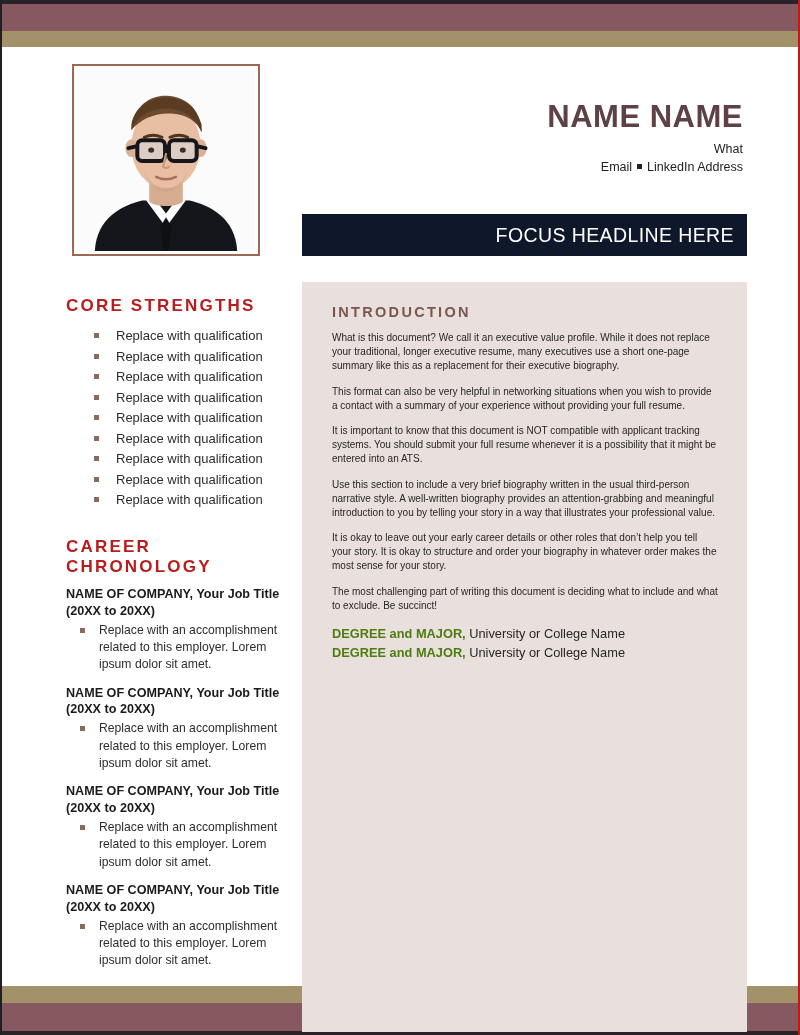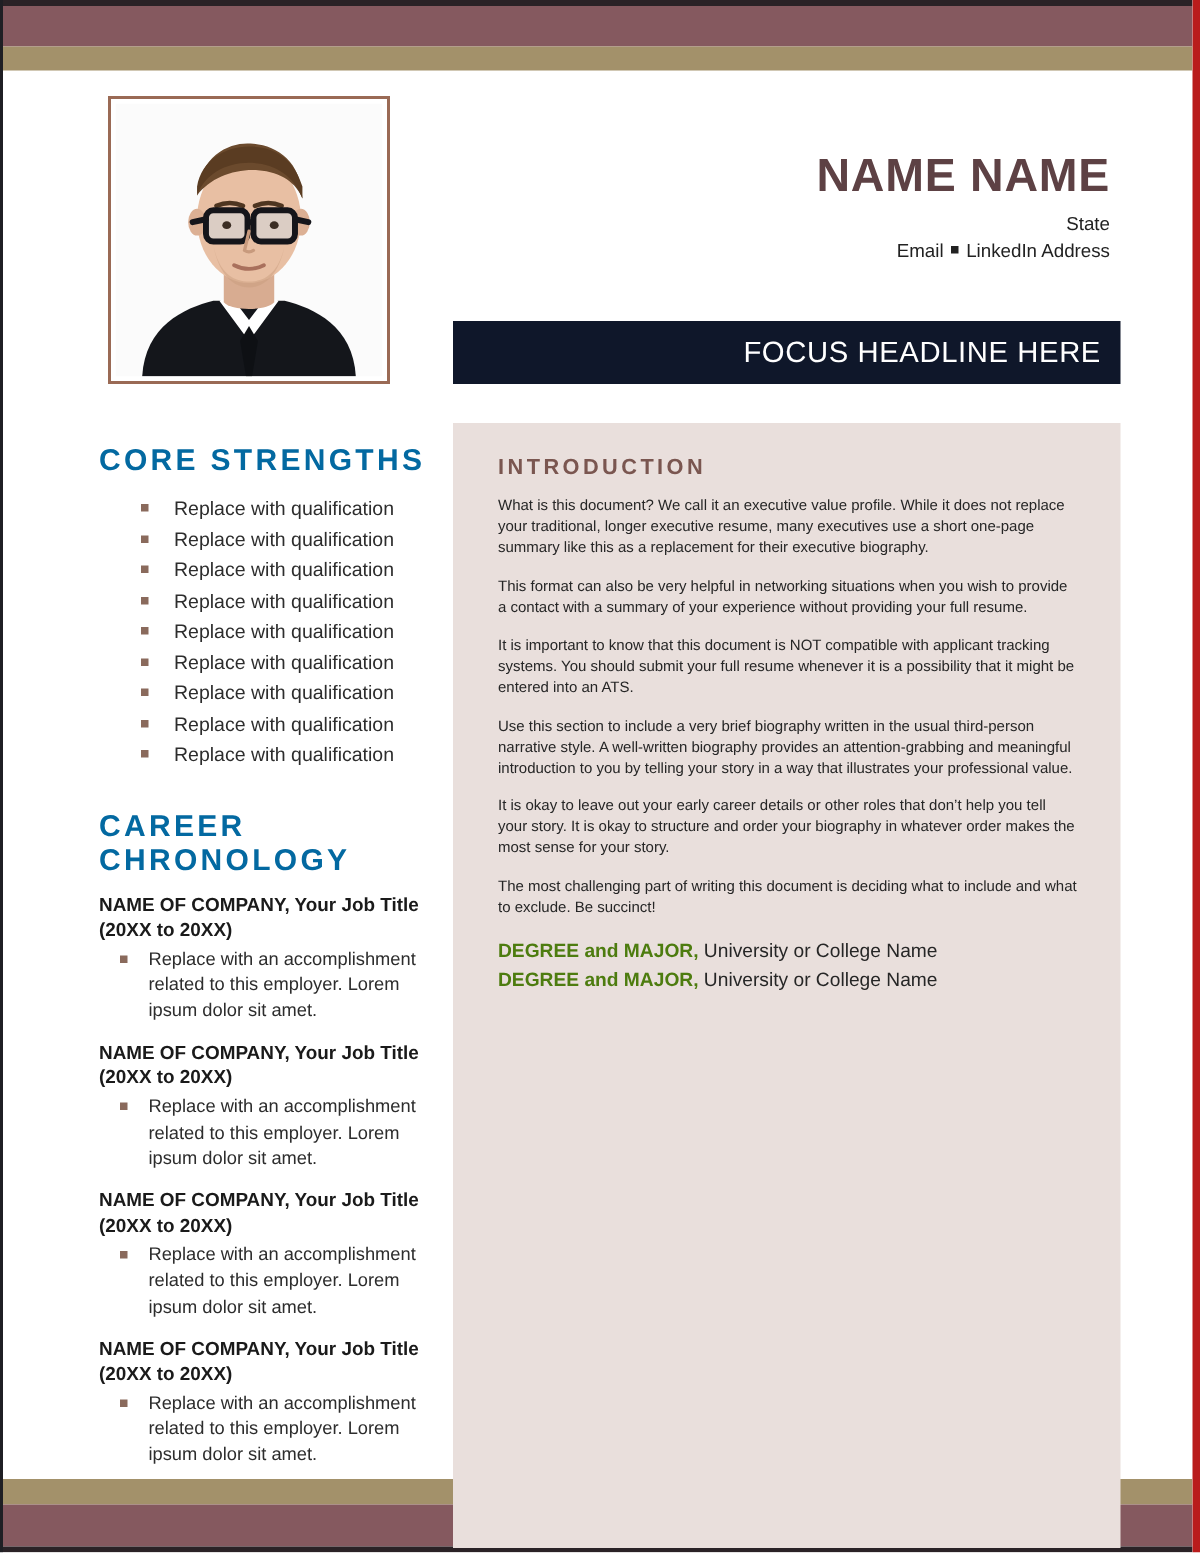--- a/index.html
+++ b/index.html
@@ -13,21 +13,21 @@
     font-family: "Liberation Sans", sans-serif;
     -webkit-font-smoothing: antialiased;
   }
 
   .page {
     position: relative;
     width: 800px;
     height: 1035px;
     box-sizing: border-box;
     border-left: 2px solid #1f1f24;
-    border-right: 5px solid #b91c1c;
+    border-right: 2px solid #b91c1c;
     background: #ffffff;
     overflow: hidden;
   }
 
   
   .band {
     position: absolute;
     left: 0;
     right: 0;
     width: 100%;
@@ -145,24 +145,24 @@
   .edu-line b { font-weight: bold; color: #4d7c0f; }
 
   
   .left-col {
     position: absolute;
     left: 64px;
     top: 296px;
     width: 222px;
   }
   .col-heading {
-    font-size: 20px;
+    font-size: 17px;
     font-weight: bold;
     letter-spacing: 2.2px;
-    color: #0369a1;
+    color: #b91c1c;
     margin: 0 0 10px 0;
   }
   .col-heading.second { margin-top: 26px; margin-bottom: 9px; }
 
   .str-list { margin: 0; padding: 0; list-style: none; }
   .str-item {
     position: relative;
     padding-left: 50px;
     font-size: 13px;
     line-height: 1.58;
@@ -251,21 +251,21 @@
 
         <path d="M80 109 q10 5 20 0" stroke="#a9705c" stroke-width="2.6" fill="none" stroke-linecap="round"></path>
 
         <path d="M66 96 C70 116 80 124 90 124 C100 124 110 116 114 96 C110 114 101 120 90 120 C79 120 70 114 66 96 Z" fill="#c79b7d" fill-opacity="0.45"></path>
       </svg>
     </div>
   </div>
 
   <div class="header-block">
     <div class="name">NAME NAME</div>
-    <div class="contact-line">State</div>
+    <div class="contact-line">What</div>
     <div class="contact-line">
       <span>Email</span><span class="sq-sep"></span><span>LinkedIn Address</span>
     </div>
   </div>
 
   <div class="headline-bar">
     <span class="headline-text">FOCUS HEADLINE HERE</span>
   </div>
 
   <div class="left-col">

